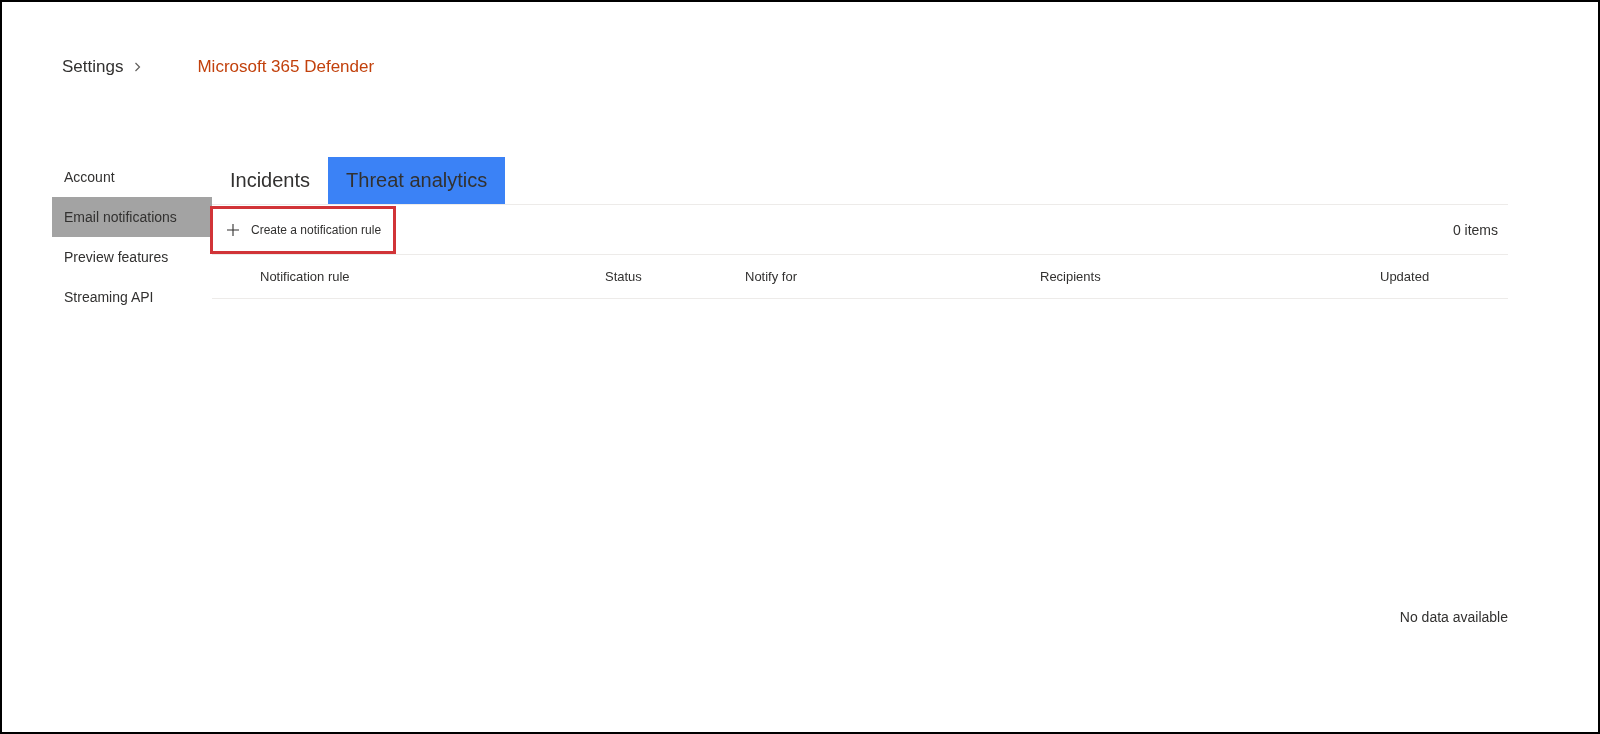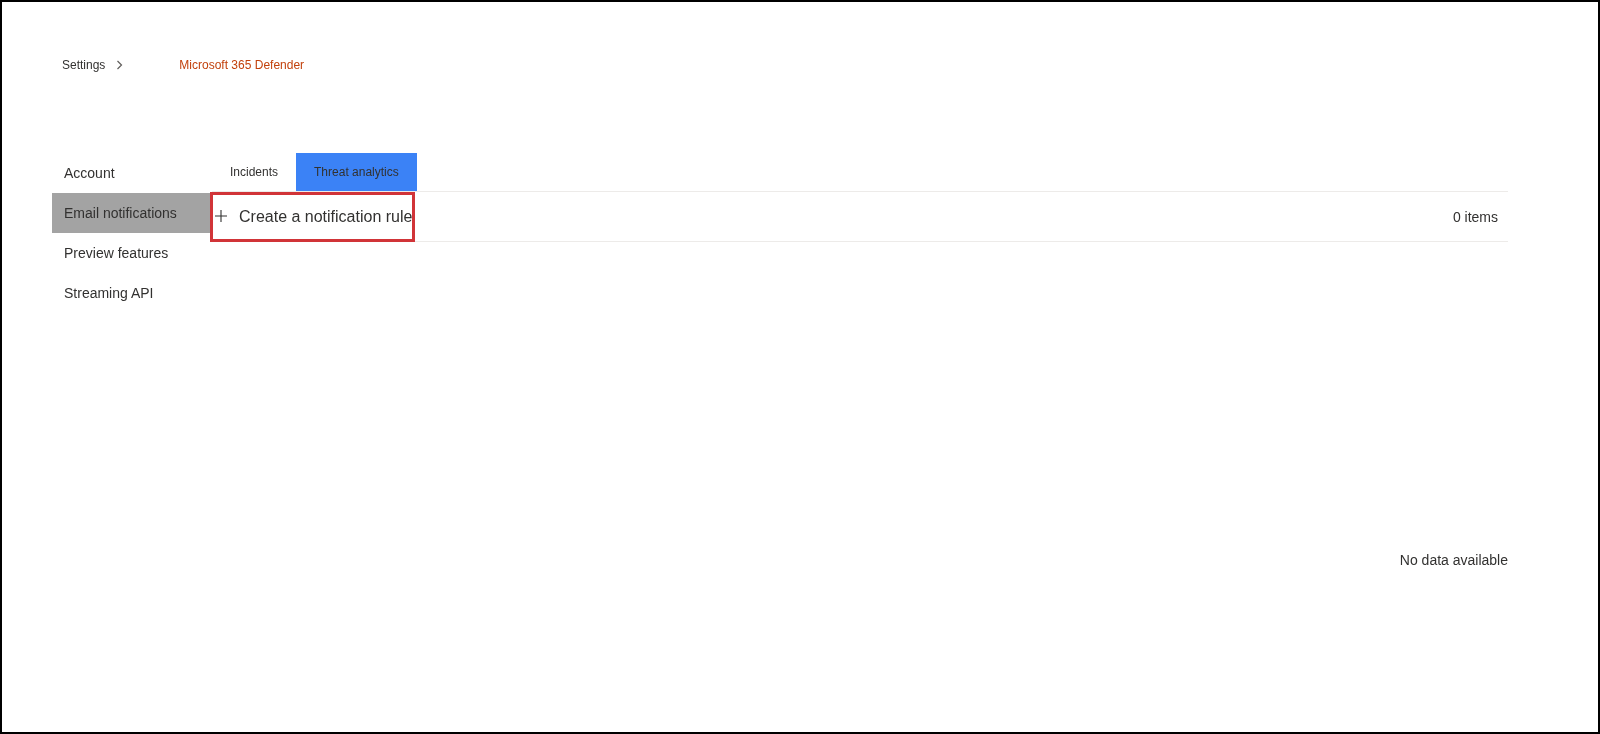--- a/index.html
+++ b/index.html
@@ -16,21 +16,21 @@
       height: 734px;
       border: 2px solid #000;
       position: relative;
       overflow: hidden;
     }
     .breadcrumb {
       display: flex;
       align-items: center;
       gap: 10px;
       padding: 55px 0 0 60px;
-      font-size: 12px;
+      font-size: 17px;
     }
     .breadcrumb-link {
       color: #323130;
       cursor: pointer;
     }
     .breadcrumb-sep {
       color: #605e5c;
       font-size: 14px;
     }
     .breadcrumb-current {
@@ -59,44 +59,44 @@
     .main {
       flex: 1;
       margin-right: 90px;
     }
     .tabs {
       display: flex;
       border-bottom: 1px solid #edebe9;
     }
     .tab {
       padding: 12px 18px;
-      font-size: 12px;
+      font-size: 20px;
       color: #323130;
       cursor: pointer;
       position: relative;
     }
     .tab.active {
       background: #3b82f6;
     }
     .toolbar {
       display: flex;
       justify-content: space-between;
       align-items: center;
       padding: 0;
       height: 50px;
       border-bottom: 1px solid #edebe9;
     }
     .create-btn {
       display: flex;
-      align-items: flex-start;
+      align-items: center;
       gap: 10px;
-      padding: 13px 0;
+      padding: 13px 12px;
       cursor: pointer;
       border: 3px solid #d13438;
-      font-size: 16px;
+      font-size: 12px;
       color: #323130;
       margin-left: -2px;
     }
     .plus-icon {
       width: 16px;
       height: 16px;
       display: flex;
       align-items: center;
       justify-content: center;
     }
@@ -174,16 +174,24 @@
         <span class="plus-icon">
           <svg viewBox="0 0 14 14">
               <path d="M7 1 V13 M1 7 H13" stroke="#323130" stroke-width="1.1" fill="none"></path>
             </svg>
         </span>
         <span>Create a notification rule</span>
       </div>
       <div class="item-count">0 items</div>
     </div>
 
+    <div class="table-header">
+      <div class="col-checkbox"></div>
+      <div class="col-rule">Notification rule</div>
+      <div class="col-status">Status</div>
+      <div class="col-notify">Notify for</div>
+      <div class="col-recipients">Recipients</div>
+      <div class="col-updated">Updated</div>
+    </div>
 
     <div class="empty-state">No data available</div>
   </div>
 </div>
 
 </body></html>

